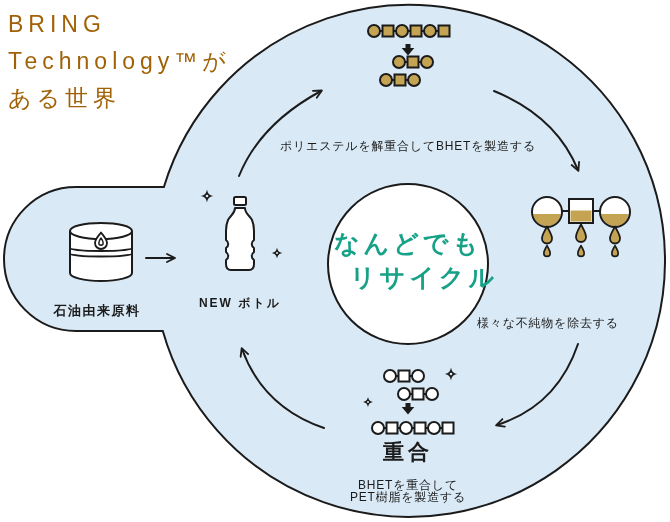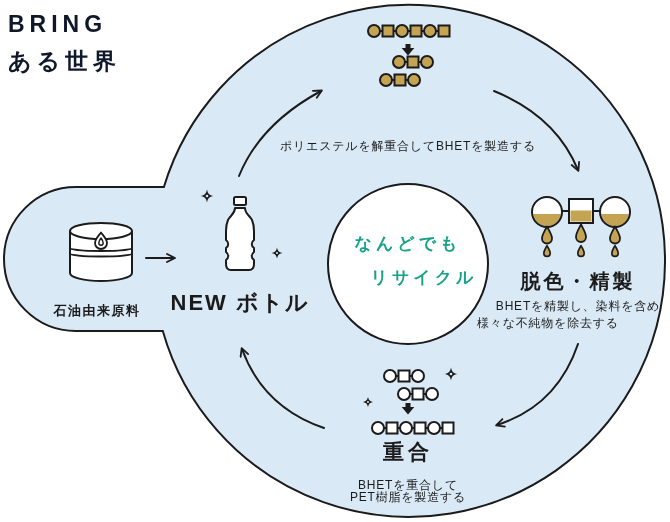--- a/index.html
+++ b/index.html
@@ -2,28 +2,28 @@
 <html><head>
 <meta charset="utf-8">
 <style>
   html,body{margin:0;padding:0;background:#ffffff;}
   .canvas{
     position:relative;width:670px;height:522px;background:#ffffff;overflow:hidden;
     font-family:"Liberation Sans","DejaVu Sans",sans-serif;color:#1b1b1b;
   }
   .diagram-svg{position:absolute;left:0;top:0;}
   .txt{position:absolute;transform:translate(-50%,-50%);white-space:nowrap;color:#1b1b1b;}
-  .brand{position:absolute;left:8px;top:6px;font-size:23px;font-weight:700;
-         letter-spacing:5px;line-height:37px;color:#0f172a;}
+  .brand{position:absolute;left:8px;top:6px;font-size:23px;font-weight:400;
+         letter-spacing:5px;line-height:37px;color:#a16207;}
   .stage-title{font-size:21px;font-weight:600;letter-spacing:4px;}
   .stage-title-sm{font-size:20px;font-weight:600;letter-spacing:3px;}
   .stage-desc{font-size:12px;font-weight:500;letter-spacing:0.8px;}
-  .center-line{font-size:17px;font-weight:700;letter-spacing:4px;color:#17a287;}
+  .center-line{font-size:25px;font-weight:700;letter-spacing:4px;color:#17a287;}
   .src-label{font-size:13px;font-weight:600;letter-spacing:1.5px;margin-top:8px;}
-  .bottle-label{font-size:22px;font-weight:600;letter-spacing:2px;}
+  .bottle-label{font-size:12px;font-weight:600;letter-spacing:2px;}
 </style>
 </head>
 <body>
 
 <div class="canvas">
 
   <svg class="diagram-svg" width="670" height="522" viewBox="0 0 670 522">
     <defs>
       <marker id="ah" markerWidth="12" markerHeight="12" refX="8" refY="5" orient="auto" markerUnits="userSpaceOnUse">
         <path d="M1 1 L9 5 L1 9" fill="none" stroke="#1b1b1b" stroke-width="1.8" stroke-linecap="round" stroke-linejoin="round"></path>
@@ -150,27 +150,26 @@
       <circle r="1.3" fill="#d9e9f5"></circle>
     </g>
     <g transform="translate(368,402) scale(0.8)">
       <path d="M0 -6.5 C0.9 -2.2 2.2 -0.9 6.5 0 C2.2 0.9 0.9 2.2 0 6.5 C-0.9 2.2 -2.2 0.9 -6.5 0 C-2.2 -0.9 -0.9 -2.2 0 -6.5 Z" fill="#1b1b1b"></path>
       <circle r="1.3" fill="#d9e9f5"></circle>
     </g>
   </svg>
 
   <div class="brand">
     <div>BRING</div>
+    <div>Technology™が</div>
     <div>ある世界</div>
   </div>
 
   <div class="txt stage-desc" style="left:408px;top:146px;">ポリエステルを解重合してBHETを製造する</div>
 
-  <div class="txt stage-title-sm" style="left:578px;top:281px;">脱色・精製</div>
-  <div class="txt stage-desc" style="left:578px;top:306px;">BHETを精製し、染料を含め</div>
   <div class="txt stage-desc" style="left:548px;top:323px;font-family:Liberation Mono, monospace;">様々な不純物を除去する</div>
 
   <div class="txt stage-title" style="left:408px;top:452px;">重合</div>
   <div class="txt stage-desc" style="left:408px;top:477px;margin-top:8px;">BHETを重合して</div>
   <div class="txt stage-desc" style="left:408px;top:497px;">PET樹脂を製造する</div>
 
   <div class="txt src-label" style="left:97px;top:303px;">石油由来原料</div>
   <div class="txt bottle-label" style="left:240px;top:303px;">NEW ボトル</div>
 
   <div class="txt center-line" style="left:408px;top:243px;">なんどでも</div>

